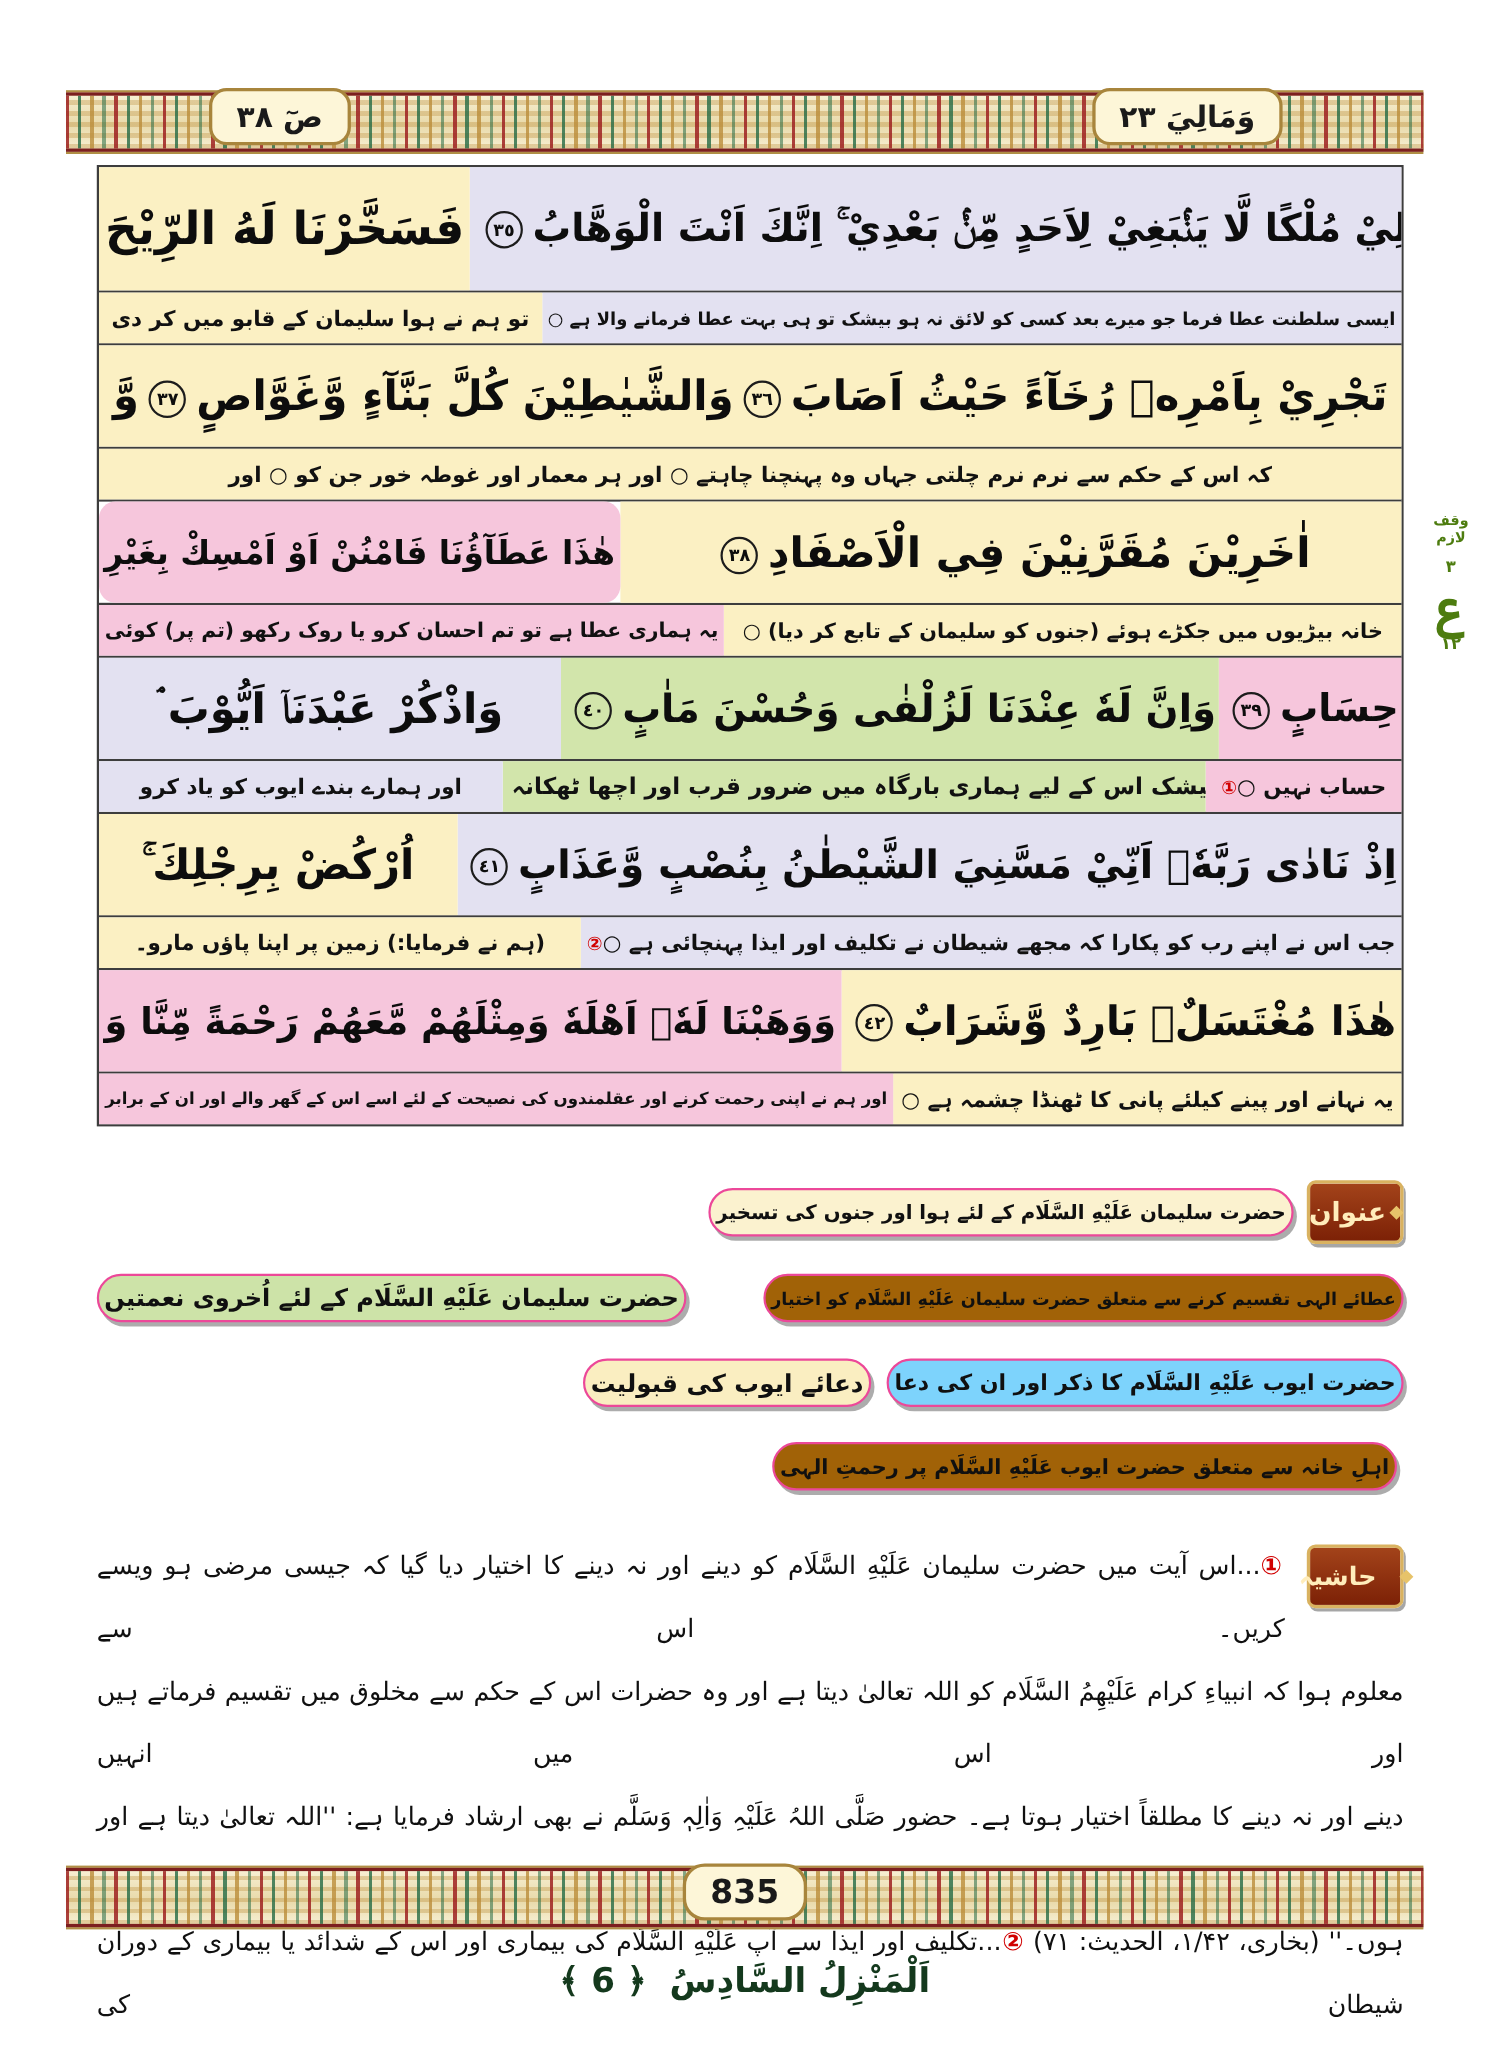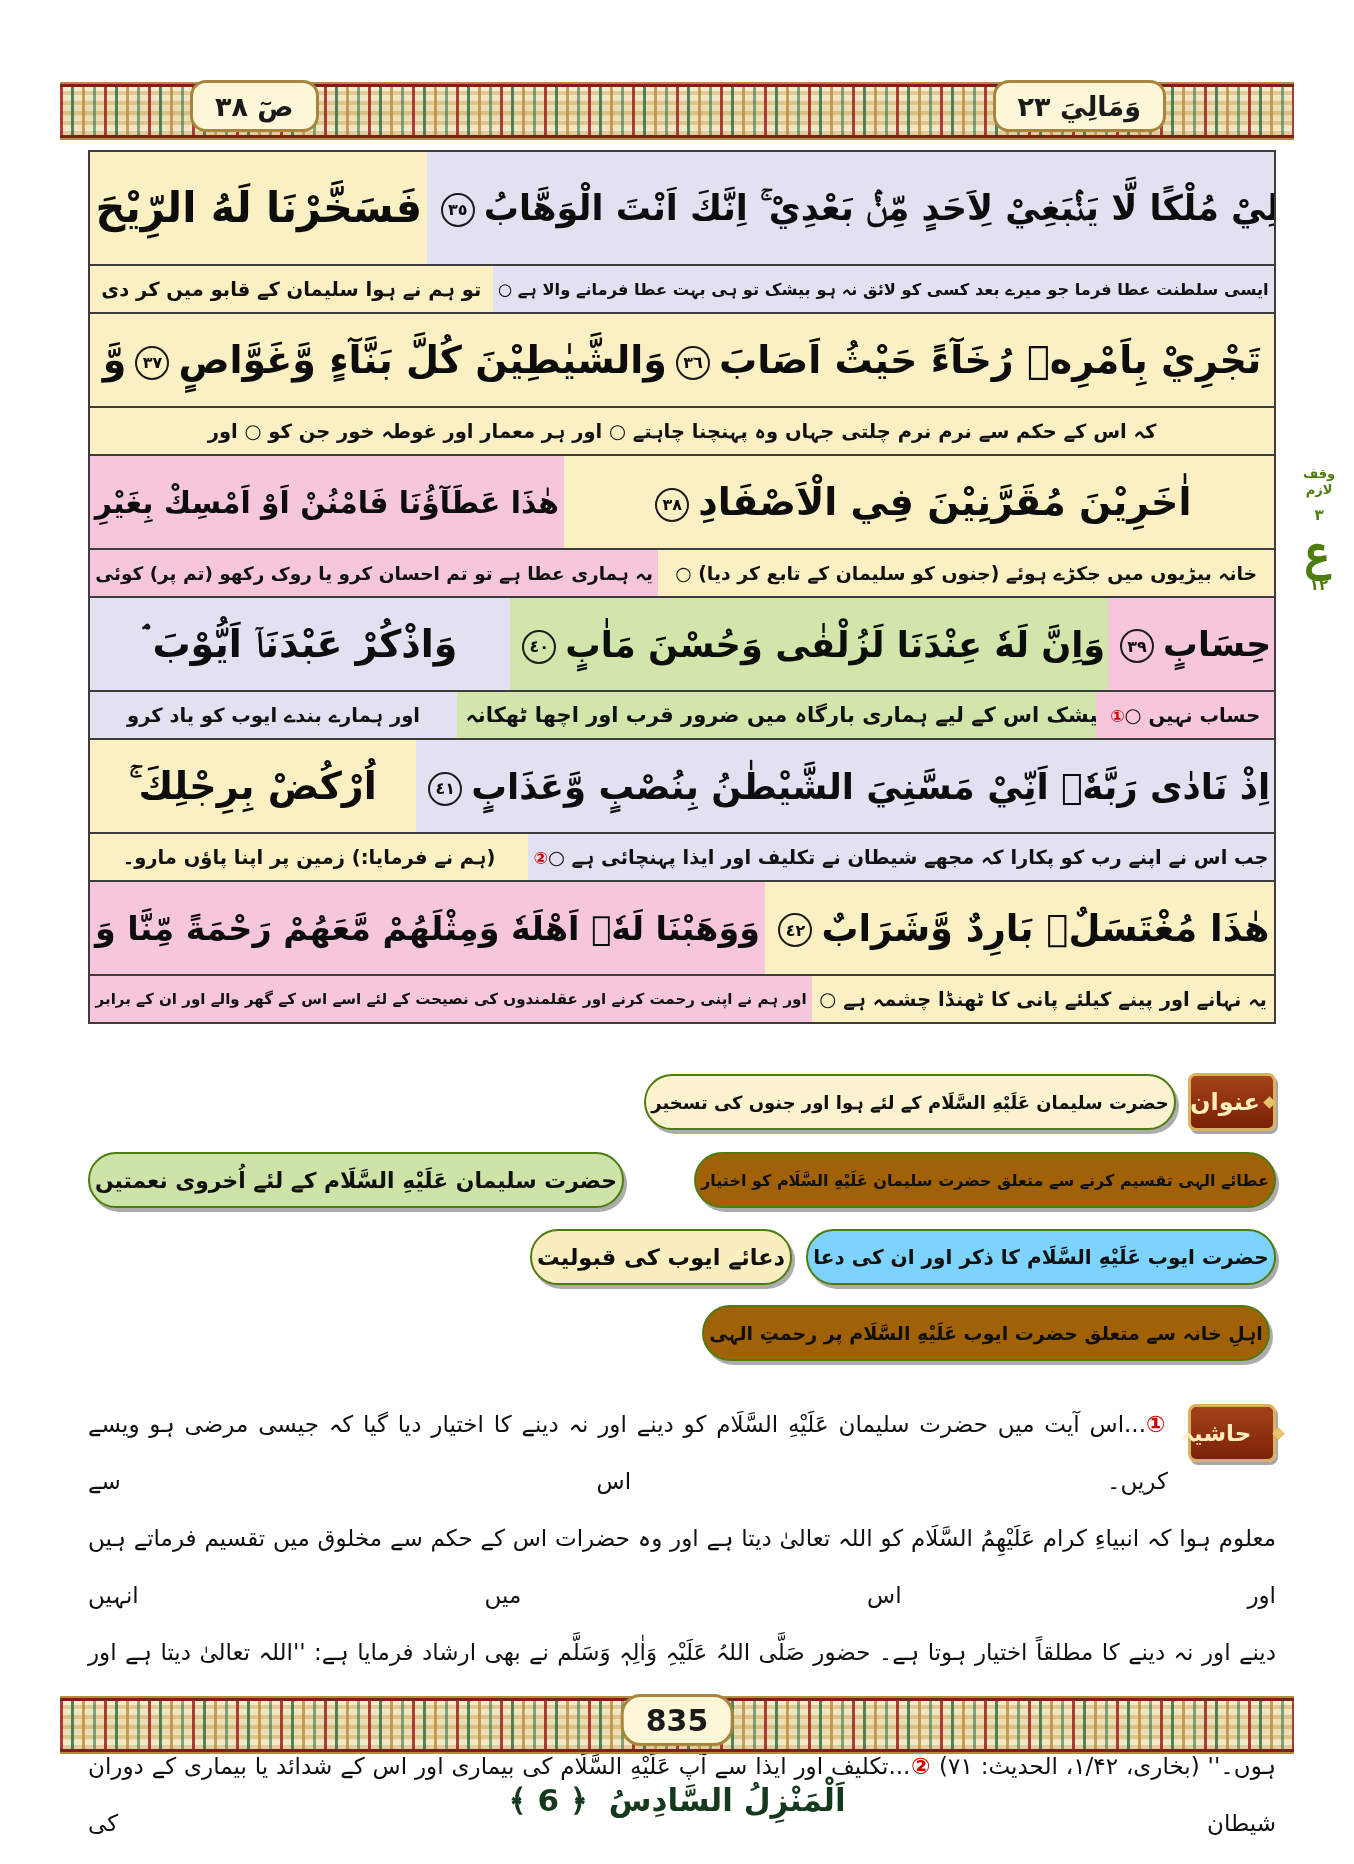--- a/index.html
+++ b/index.html
@@ -52,21 +52,21 @@
   .row.ur .fn-mark{font-size:17px;}
   .fn-mark{color:#d10000;font-weight:bold;}
   
   #headings{position:absolute;left:88px;top:1070px;width:1188px;}
   .h-row{display:flex;direction:rtl;align-items:center;}
   .hr0{height:64px;gap:12px;margin-bottom:14px;justify-content:flex-start;}
   .hr1{height:64px;justify-content:space-between;margin-bottom:16px;}
   .hr2{height:58px;gap:14px;margin-bottom:16px;justify-content:flex-start;}
   .hr3{height:62px;justify-content:flex-start;padding-right:6px;}
   .pill{
-    box-sizing:border-box;height:56px;border:2px solid #4d7c0f;border-radius:28px;
+    box-sizing:border-box;height:44px;border:2px solid #ec4899;border-radius:28px;
     display:flex;align-items:center;justify-content:center;padding:0 18px;
     box-shadow:3px 4px 0 rgba(70,70,70,.45);flex:none;
   }
   .pf{font-size:23px;font-weight:bold;color:#101010;}
   .p-cream{background:#fbf2cf;}
   .p-pink{background:#a16207;}
   .p-green{background:#cde3a8;}
   .p-lav{background:#7dd3fc;}
   .p-yel{background:#faeec1;}
   .mlabel{
@@ -129,21 +129,21 @@
     </div>
     <div class="row ur">
       <div class="seg bg-yel" style="width: 100%;">
         <span class="fit">کہ اس کے حکم سے نرم نرم چلتی جہاں وہ پہنچنا چاہتے ○ اور ہر معمار اور غوطہ خور جن کو ○ اور</span>
       </div>
     </div>
     <div class="row ar">
       <div class="seg bg-yel" style="width: 60%;">
         <span class="fit"><span class="at">اٰخَرِيْنَ مُقَرَّنِيْنَ فِي الْاَصْفَادِ</span><span class="anum">٣٨</span></span>
       </div>
-      <div class="seg bg-pink" style="width: 40%;">
+      <div class="seg bg-pink" style="width: 40%; border-radius: 15px;">
         <span class="fit" style="font-size: 29.8342px;"><span class="at">هٰذَا عَطَآؤُنَا فَامْنُنْ اَوْ اَمْسِكْ بِغَيْرِ</span></span>
       </div>
     </div>
     <div class="row ur">
       <div class="seg bg-yel" style="width: 52%;">
         <span class="fit" style="font-size: 18.877px;">خانہ بیڑیوں میں جکڑے ہوئے (جنوں کو سلیمان کے تابع کر دیا) ○</span>
       </div>
       <div class="seg bg-pink" style="width: 48%;">
         <span class="fit" style="font-size: 18.4737px;">یہ ہماری عطا ہے تو تم احسان کرو یا روک رکھو (تم پر) کوئی</span>
       </div>

